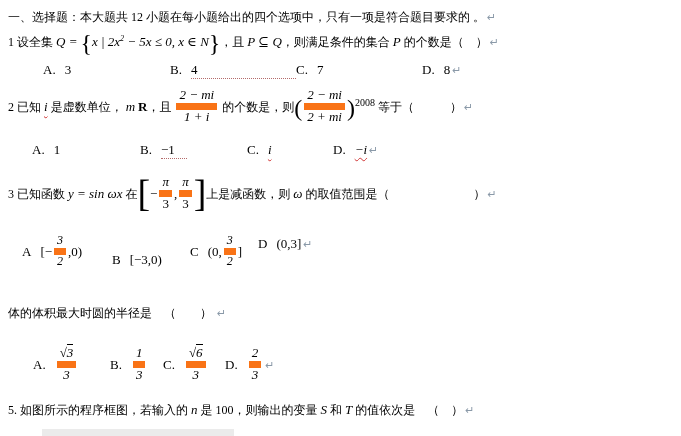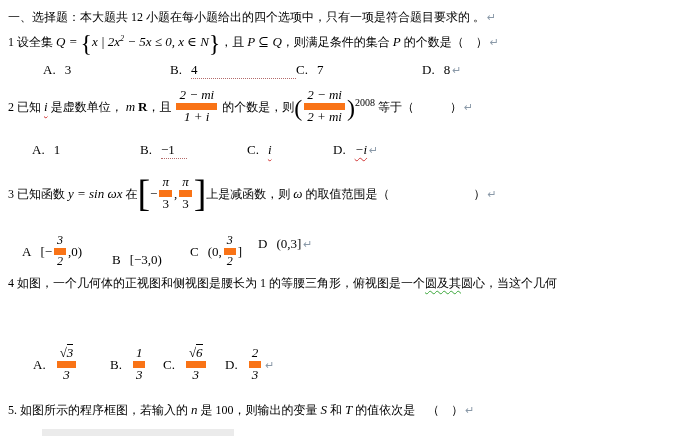--- a/index.html
+++ b/index.html
@@ -88,24 +88,24 @@
     <span class="cjk">的取值范围是（　　　　　　　）</span><span class="pilcrow">↵</span>
   </div>
 
   <div class="optrow" style="top:228px;height:40px">
     <span class="opt" style="left:22px;top:8px"><span class="olabel">A</span><span class="oval">[−</span><span class="frac small rm"><span class="fn">3</span><span class="fd">2</span></span><span class="oval">,0)</span></span>
     <span class="opt" style="left:112px;top:24px"><span class="olabel">B</span><span class="oval">[−3,0)</span></span>
     <span class="opt" style="left:190px;top:8px"><span class="olabel">C</span><span class="oval">(0,</span><span class="frac small rm"><span class="fn">3</span><span class="fd">2</span></span><span class="oval">]</span></span>
     <span class="opt" style="left:258px;top:8px"><span class="olabel">D</span><span class="oval">(0,3]</span><span class="pilcrow">↵</span></span>
   </div>
 
-  <div class="line" style="top:272px">
-    <span class="cjk">4 如图，一个几何体的正视图和侧视图是腰长为 1 的等腰三角形，俯视图是一个</span><span class="cjk wavy-green">圆及其</span><span class="cjk">圆心，当这个几何</span>
+
+  <div class="line" style="top:302px">
+    <span class="cjk">体的体积最大时圆的半径是　（　　）</span> <span class="pilcrow">↵</span>
   </div>
-
 
   <div class="optrow" style="top:336px;height:48px">
     <span class="opt" style="left:33px;top:12px"><span class="olabel">A.</span><span class="frac rm"><span class="fn"><span class="radsign">√</span><span class="ovl">3</span></span><span class="fd">3</span></span></span>
     <span class="opt" style="left:110px;top:12px"><span class="olabel">B.</span><span class="frac rm"><span class="fn">1</span><span class="fd">3</span></span></span>
     <span class="opt" style="left:163px;top:12px"><span class="olabel">C.</span><span class="frac rm"><span class="fn"><span class="radsign">√</span><span class="ovl">6</span></span><span class="fd">3</span></span></span>
     <span class="opt" style="left:225px;top:12px"><span class="olabel">D.</span><span class="frac rm"><span class="fn">2</span><span class="fd">3</span></span><span class="pilcrow">↵</span></span>
   </div>
 
   <div class="line" style="top:399px">
     <span class="cjk">5. 如图所示的程序框图，若输入的</span>

